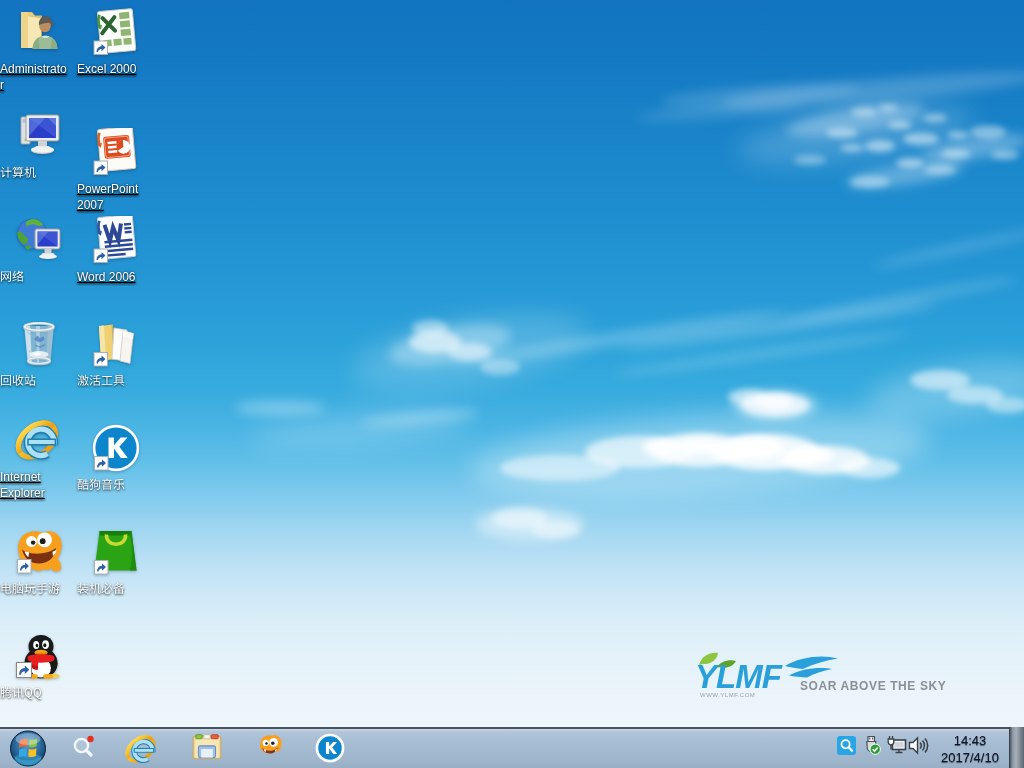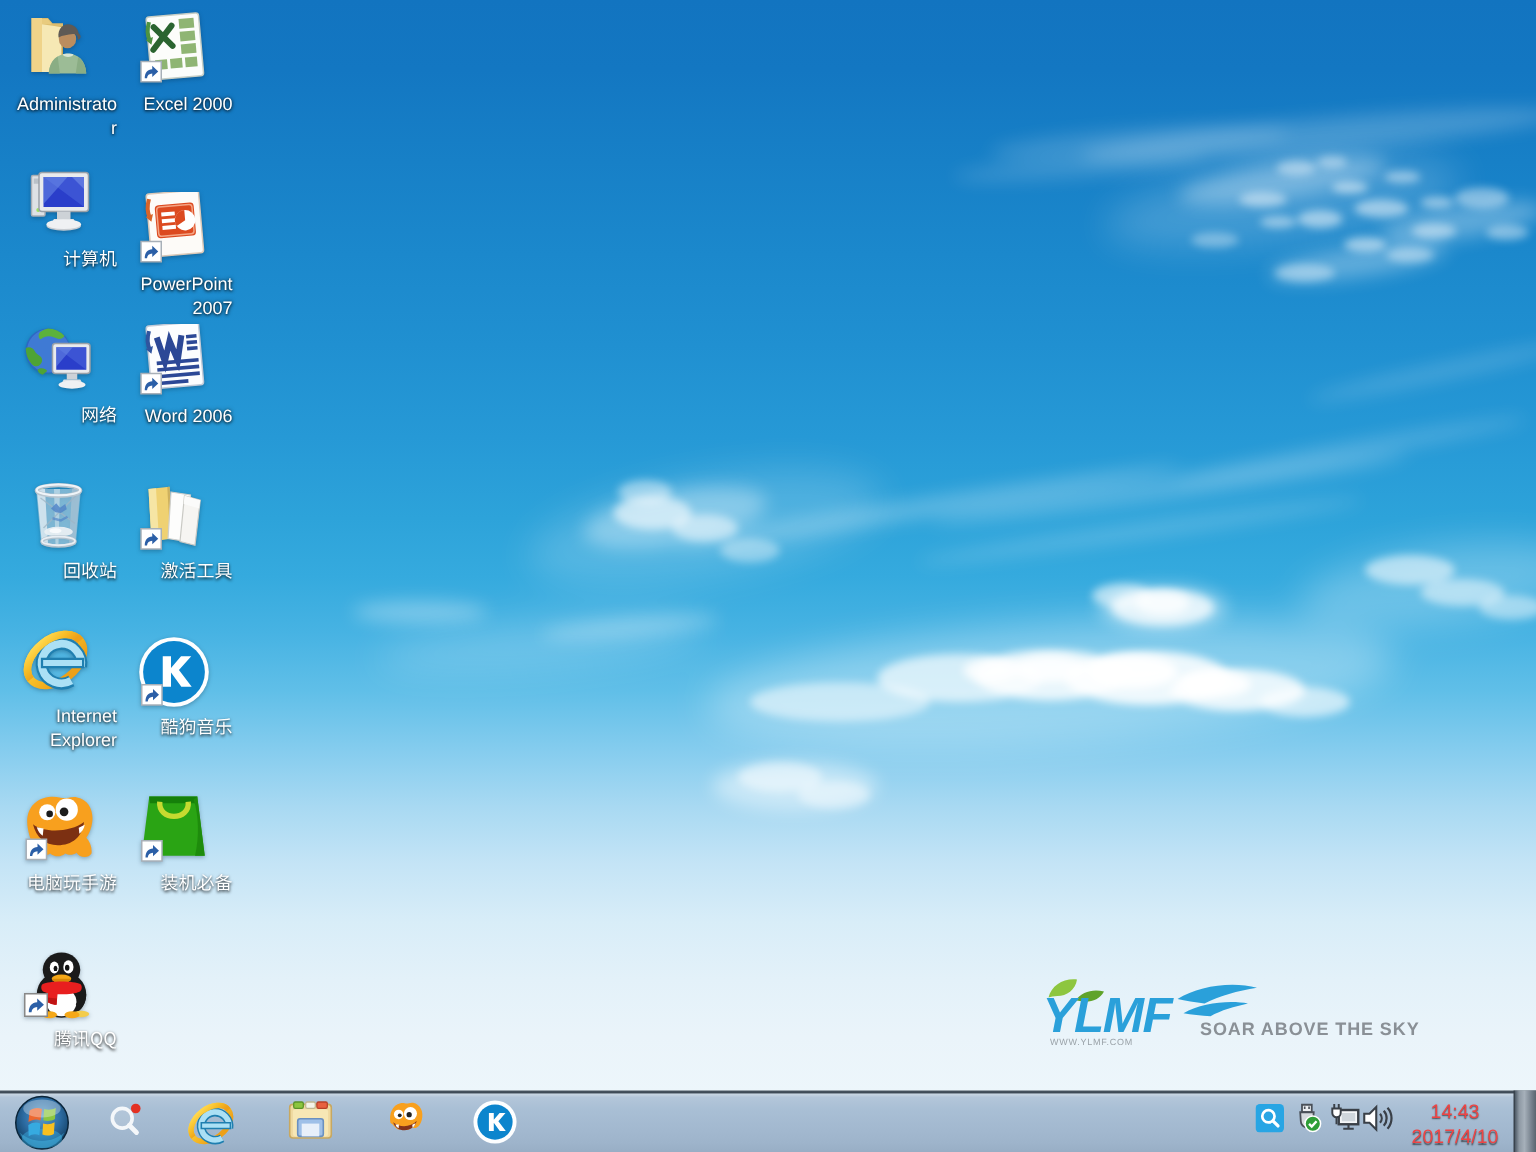--- a/index.html
+++ b/index.html
@@ -2,31 +2,31 @@
 <html><head><meta charset="utf-8">
 <style>
 html,body{margin:0;padding:0;width:1024px;height:768px;overflow:hidden;font-family:"Liberation Sans",sans-serif;}
 #desktop{position:absolute;left:0;top:0;width:1024px;height:768px;
  background:linear-gradient(180deg,
   #1274c0 0%, #1377c2 6%, #1780c7 14%, #1b88cc 22%, #2090d1 30%,
   #2699d6 38%, #2da3da 45%, #35aade 50%, #47b3e3 55%, #60bfe8 60%,
   #84ccee 65%, #a8d9f2 70%, #c4e4f6 75%, #d8edf8 80%, #e3f1f9 85%,
   #eaf4fa 90%, #edf6fb 95%, #eff7fb 100%);}
 #clouds{position:absolute;left:0;top:0;}
-.cell{position:absolute;width:78px;text-align:right;}
+.cell{position:absolute;width:78px;text-align:left;text-decoration:underline;}
 .cell svg.ic{display:block;margin:0 auto;filter:drop-shadow(0 1px 1.5px rgba(0,25,50,.3));}
 .lbl{margin-top:5px;font-size:12px;line-height:16px;color:#fff;
  text-shadow:0 1px 2px rgba(0,0,0,0.85), 0 0 3px rgba(0,0,0,0.5);}
 .lbl svg{filter:drop-shadow(0 1.2px 1px rgba(0,0,0,.9));vertical-align:top;margin-top:1px;}
 .dk .lbl{text-shadow:0 1px 2px rgba(60,60,60,0.8), 0 0 4px rgba(120,120,120,0.6);}
 #taskbar{position:absolute;left:0;top:727px;width:1024px;height:41px;
  background:linear-gradient(180deg,#4c5864 0%,#3e4a56 3.5%,#c8d6e3 6%,#b3c6da 11%,#a9bfd5 30%,#a3b9d0 60%,#9eb4cb 85%,#98aec5 100%);}
 .tbi{position:absolute;top:0;}
 #clock{position:absolute;top:733px;left:932px;width:76px;text-align:center;
- font-size:13px;line-height:16.5px;color:#ef4444;text-shadow:0 1px 1px rgba(0,0,0,0.6);}
+ font-size:13px;line-height:16.5px;color:#0f172a;text-shadow:0 1px 1px rgba(0,0,0,0.6);}
 #showdesk{position:absolute;top:727px;left:1009px;width:15px;height:41px;
  background:linear-gradient(90deg,#4e5a66 0%,#8e99a4 20%,#a6b0ba 45%,#747f8b 80%,#5a656f 100%);
  border-left:1px solid #39434d;box-sizing:border-box;}
 #logo{position:absolute;left:697px;top:651px;width:260px;height:50px;}
 </style></head>
 <body>
 <div id="desktop">
 <svg id="clouds" width="1024" height="768" viewBox="0 0 1024 768">
 <defs>
 <filter id="b12" x="-60%" y="-60%" width="220%" height="220%">

